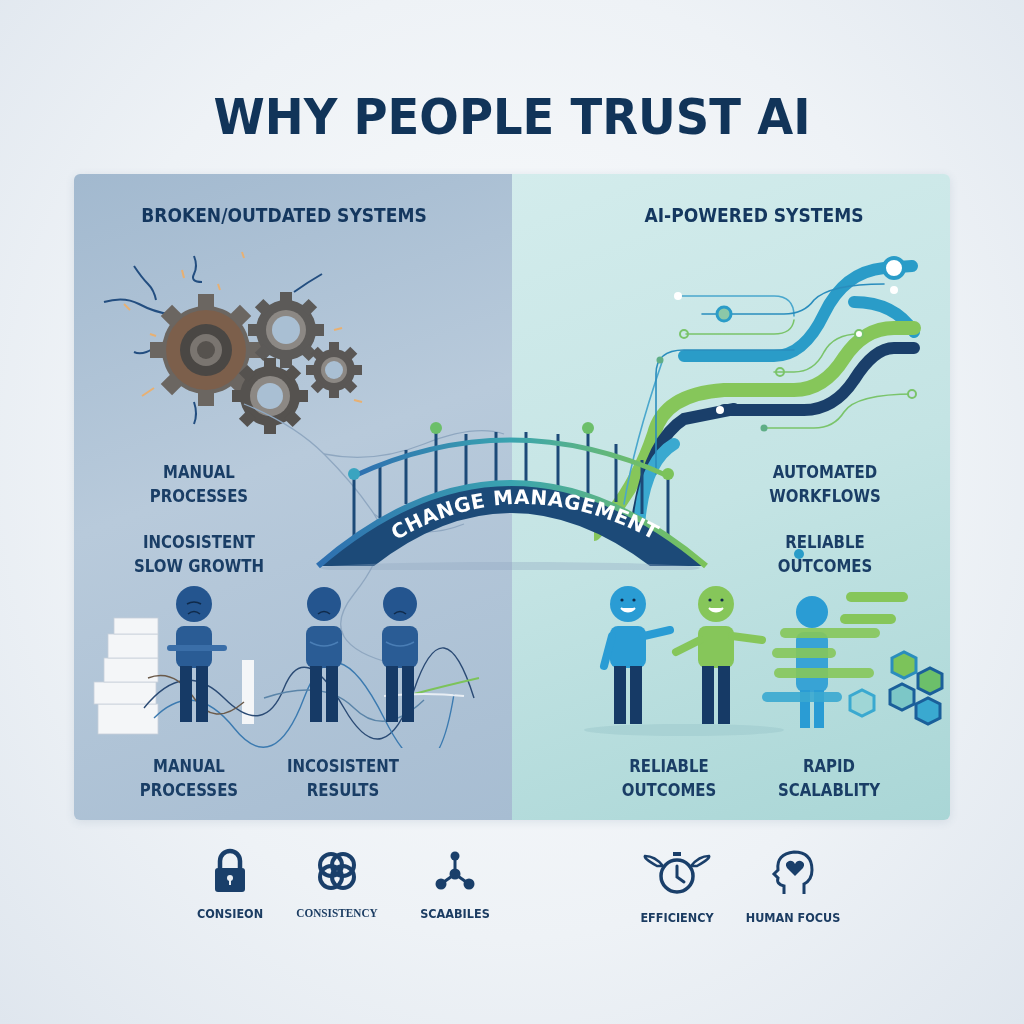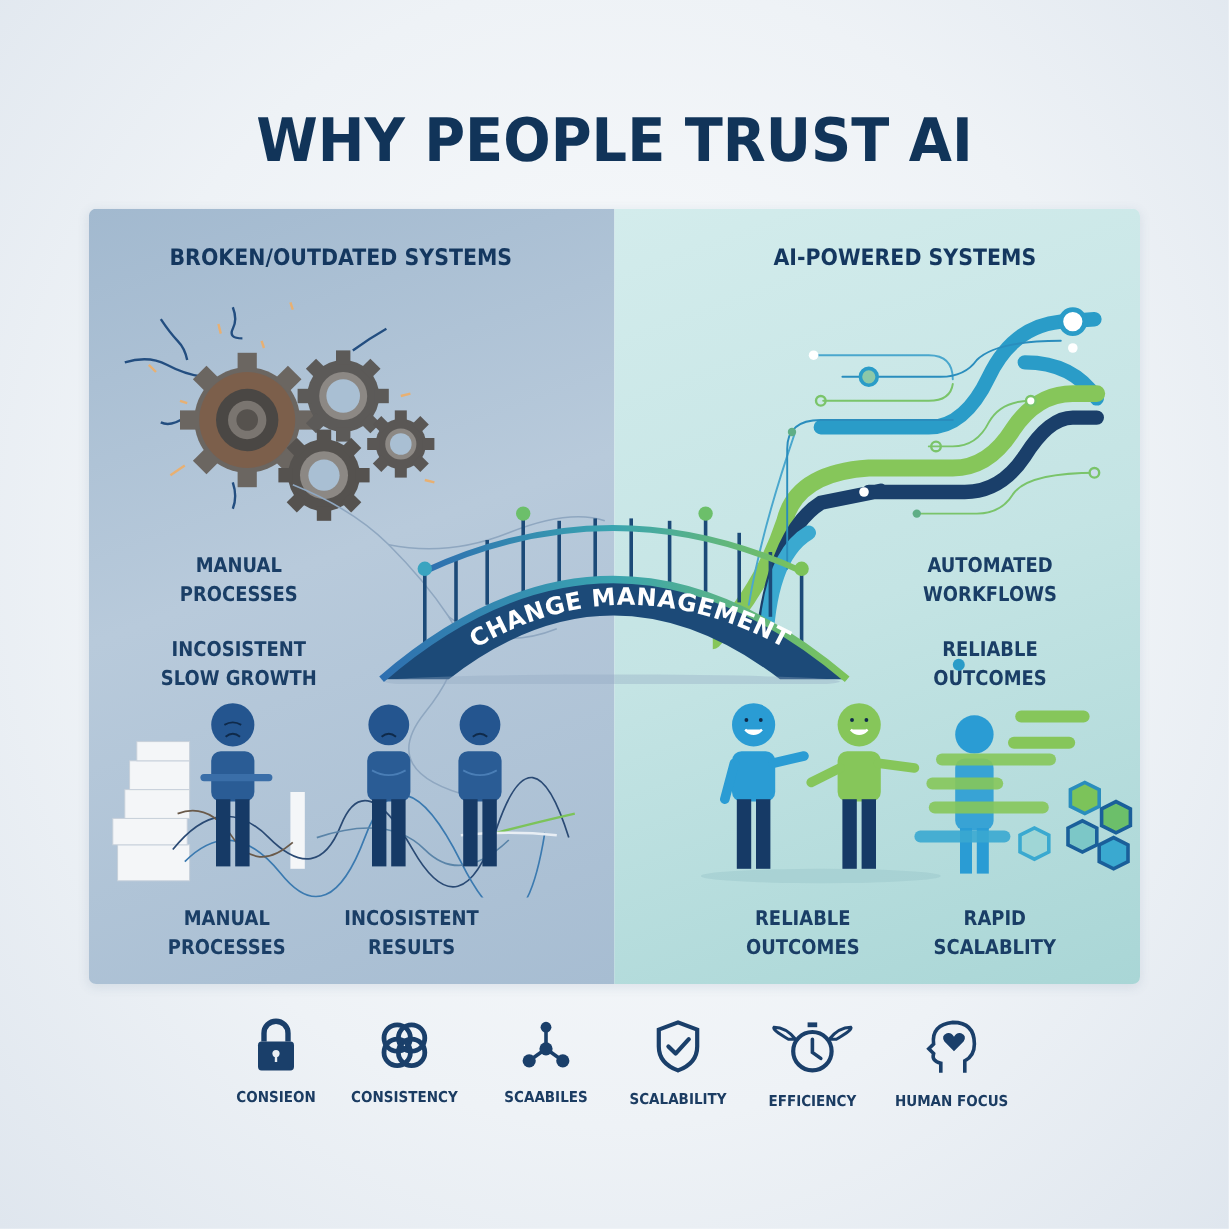--- a/index.html
+++ b/index.html
@@ -365,21 +365,21 @@
 <div class="icons-row">
   <div class="icon-item" style="left:-15px;">
     <svg width="44" height="46" viewBox="0 0 44 46">
       <path d="M12 20 V13 A10 10 0 0 1 32 13 V20" fill="none" stroke="#1a3f6a" stroke-width="4.5"></path>
       <rect x="7" y="20" width="30" height="24" rx="3" fill="#1a3f6a"></rect>
       <circle cx="22" cy="30" r="3" fill="#e9eef3"></circle>
       <rect x="21" y="31" width="2" height="6" fill="#e9eef3"></rect>
     </svg>
     <span class="icon-label">CONSIEON</span>
   </div>
-  <div class="icon-item" style="left:92px;">
+  <div class="icon-item" style="left:92px;font-family:Liberation Serif, serif;">
     <svg width="46" height="46" viewBox="0 0 46 46">
       <g fill="none" stroke="#1a3f6a" stroke-width="4">
         <rect x="6" y="6" width="22" height="22" rx="11" transform="rotate(45 17 17)"></rect>
         <rect x="18" y="18" width="22" height="22" rx="11" transform="rotate(45 29 29)"></rect>
         <rect x="18" y="6" width="22" height="22" rx="11" transform="rotate(45 29 17)"></rect>
         <rect x="6" y="18" width="22" height="22" rx="11" transform="rotate(45 17 29)"></rect>
       </g>
     </svg>
     <span class="icon-label">CONSISTENCY</span>
   </div>
@@ -390,27 +390,20 @@
           <line x1="23" y1="26" x2="9" y2="36"></line>
           <line x1="23" y1="26" x2="37" y2="36"></line>
         </g>
       <circle cx="23" cy="8" r="4.5" fill="#1a3f6a"></circle>
       <circle cx="23" cy="26" r="5.5" fill="#1a3f6a"></circle>
       <circle cx="9" cy="36" r="5.5" fill="#1a3f6a"></circle>
       <circle cx="37" cy="36" r="5.5" fill="#1a3f6a"></circle>
     </svg>
     <span class="icon-label">SCAABILES</span>
   </div>
-  <div class="icon-item" style="left:320px;">
-    <svg width="44" height="48" viewBox="0 0 44 48">
-      <path d="M22 4 L38 10 V24 Q38 38 22 44 Q6 38 6 24 V10 Z" fill="none" stroke="#1a3f6a" stroke-width="3.5"></path>
-      <path d="M14 24 L20 30 L31 18" fill="none" stroke="#1a3f6a" stroke-width="3.5" stroke-linecap="round" stroke-linejoin="round"></path>
-    </svg>
-    <span class="icon-label">SCALABILITY</span>
-  </div>
   <div class="icon-item" style="left:432px;">
     <svg width="72" height="50" viewBox="0 0 72 50">
       <path d="M16 18 Q2 10 4 8 Q14 8 22 18 Z" fill="none" stroke="#1a3f6a" stroke-width="2.5"></path>
       <path d="M56 18 Q70 10 68 8 Q58 8 50 18 Z" fill="none" stroke="#1a3f6a" stroke-width="2.5"></path>
       <rect x="32" y="4" width="8" height="4" fill="#1a3f6a"></rect>
       <circle cx="36" cy="28" r="16" fill="none" stroke="#1a3f6a" stroke-width="3.5"></circle>
       <path d="M36 18 V29 L43 34" fill="none" stroke="#1a3f6a" stroke-width="3" stroke-linecap="round"></path>
     </svg>
     <span class="icon-label">EFFICIENCY</span>
   </div>

